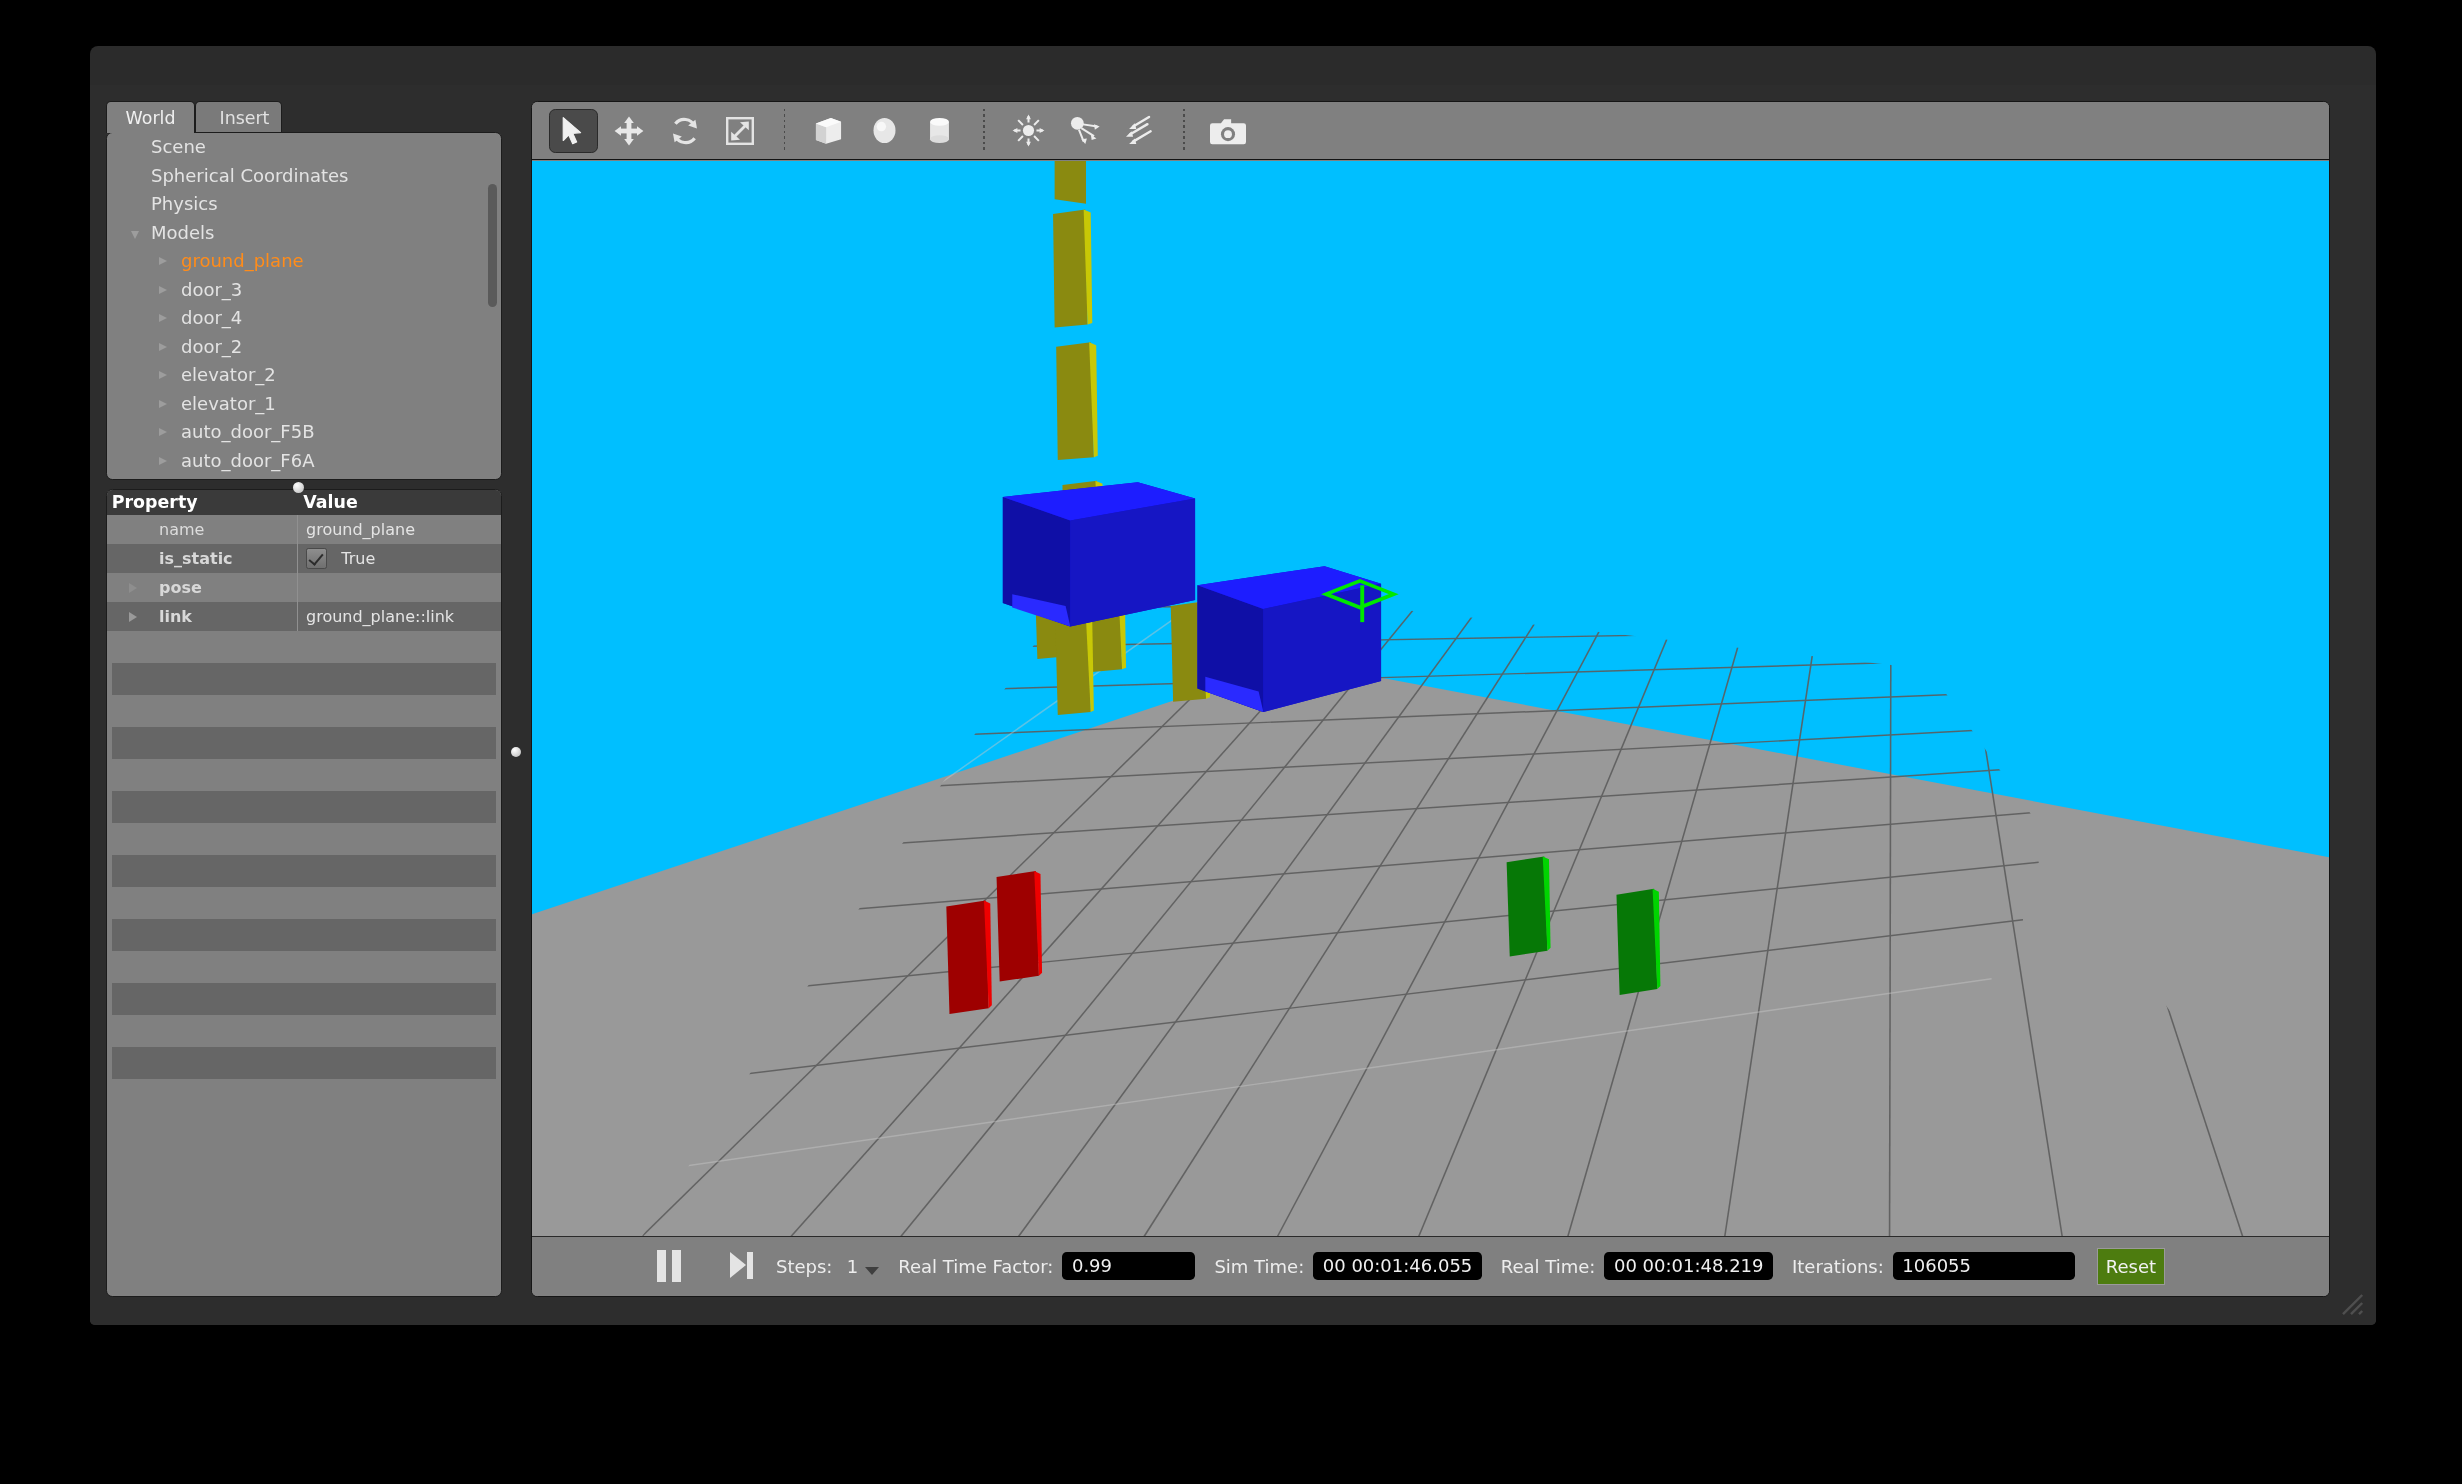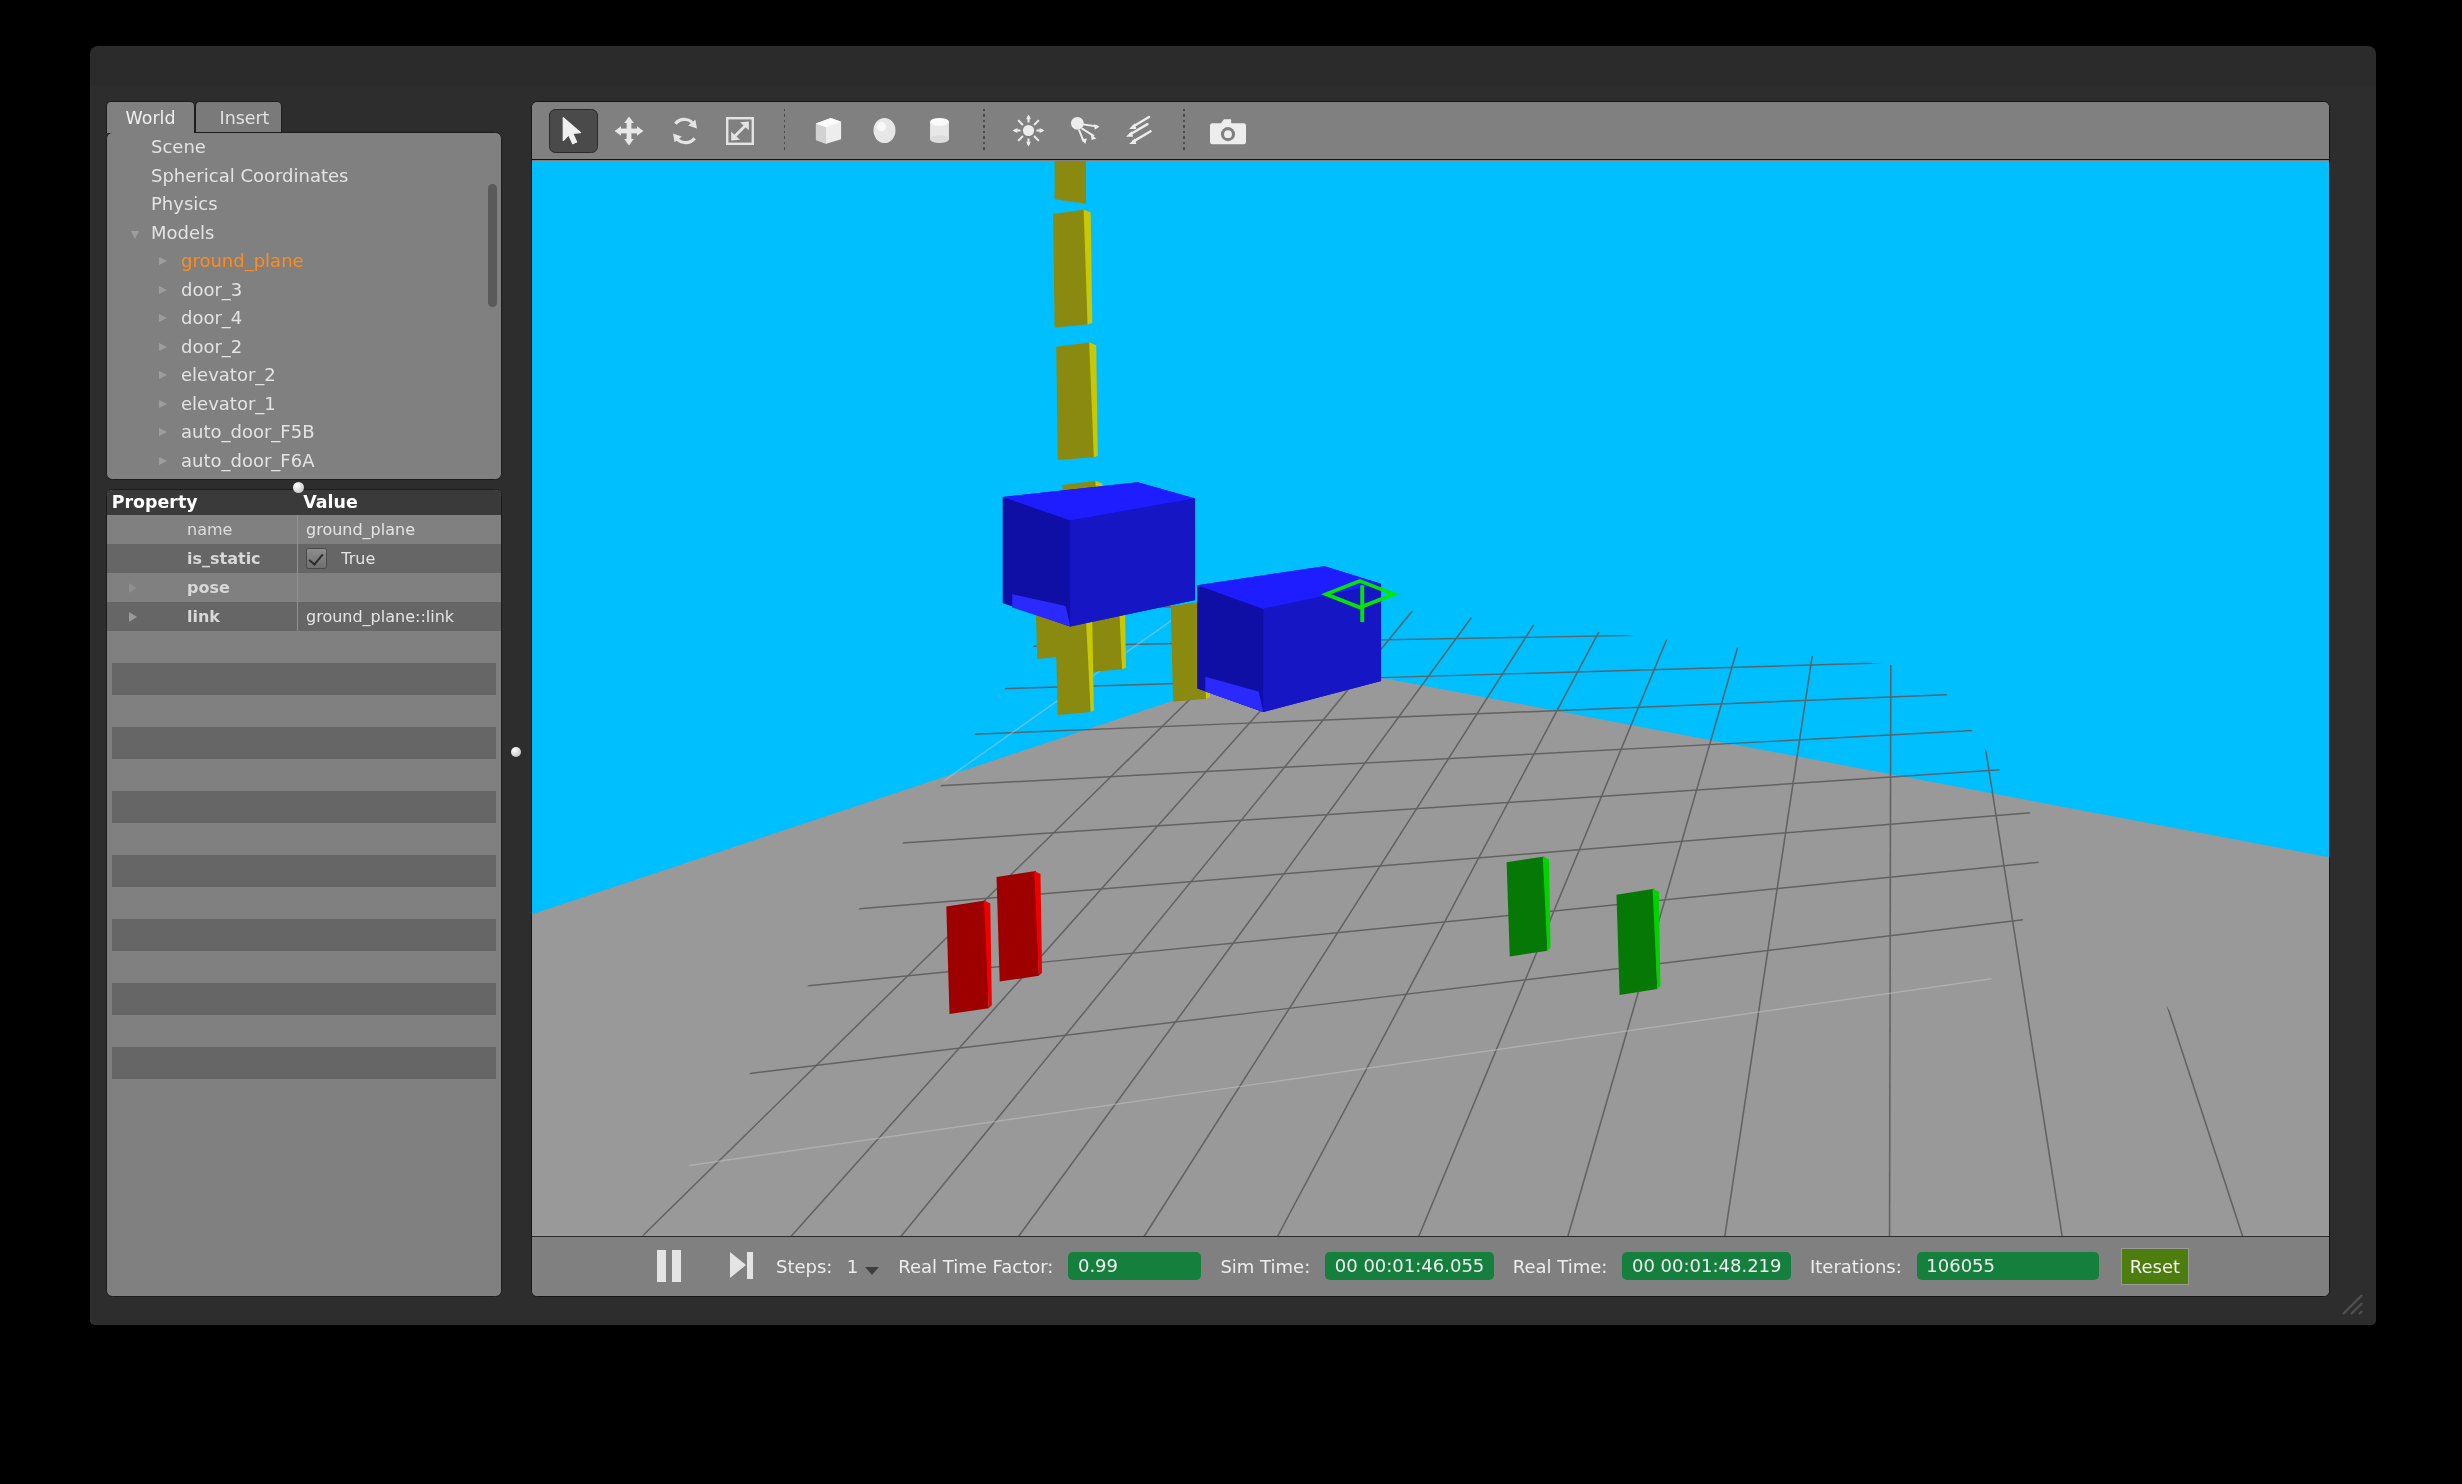--- a/index.html
+++ b/index.html
@@ -135,21 +135,21 @@
     color:#fff;
     font-size:17.4px; font-weight:bold;
     line-height:25px;
   }
   #prop-header .c1 { width:190px; padding-left:4.8px; box-sizing:border-box; }
   #prop-header .c2 { flex:1; padding-left:6.3px; box-sizing:border-box; }
 
   .prow { display:flex; height:29px; line-height:29px; font-size:16px; }
   .prow.alt { background:#666666; }
   .prow .pc1 {
-    width:190px; box-sizing:border-box; padding-left:80px;
+    width:190px; box-sizing:border-box; padding-left:52px;
     color:#d8d8d8; font-weight:bold;
     position:relative;
   }
   .prow .pc1.plain { font-weight:normal; color:#dcdcdc; }
   .prow .pc2 {
     flex:1; box-sizing:border-box; padding-left:8px;
     color:#e4e4e4;
     border-left:0.8px solid #909090;
     display:flex; align-items:center;
   }
@@ -256,23 +256,23 @@
     border-left:16px solid #e4e4e4;
     border-top:13.5px solid transparent;
     border-bottom:13.5px solid transparent;
   }
   #btn-step .bar {
     position:absolute; left:17.4px; top:2.4px; width:5.5px;height:27px;background:#e4e4e4;
   }
   .sb-label { margin-left:19px; white-space:nowrap; }
   .sb-field {
     height:28.5px; line-height:28.5px;
-    background:#15803d;
+    background:#000000;
     border-radius:4.8px;
-    margin-left:15px;
+    margin-left:9px;
     padding:0 9.5px;
     color:#efefef;
     box-sizing:border-box;
     white-space:nowrap;
   }
   #steps-value { margin-left:14.3px; }
   #steps-caret {
     margin-left:7.1px; margin-top:9.5px;
     width:0;height:0;
     border-left:7.1px solid transparent;

